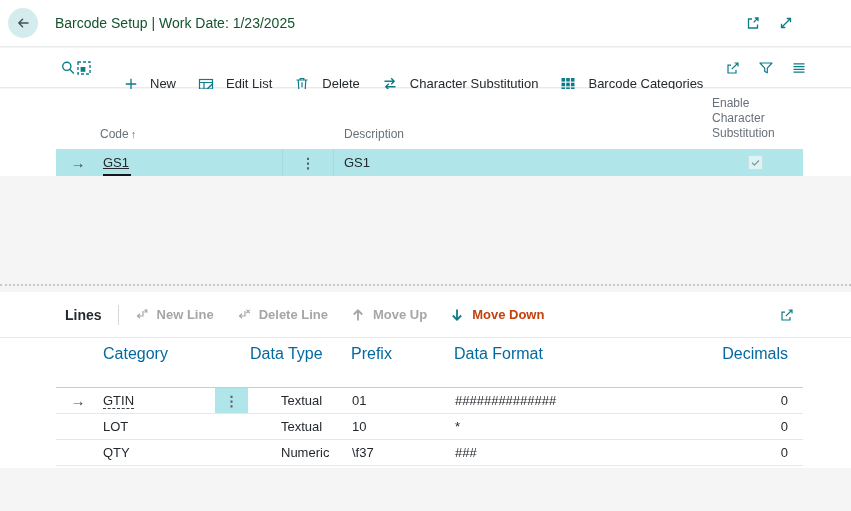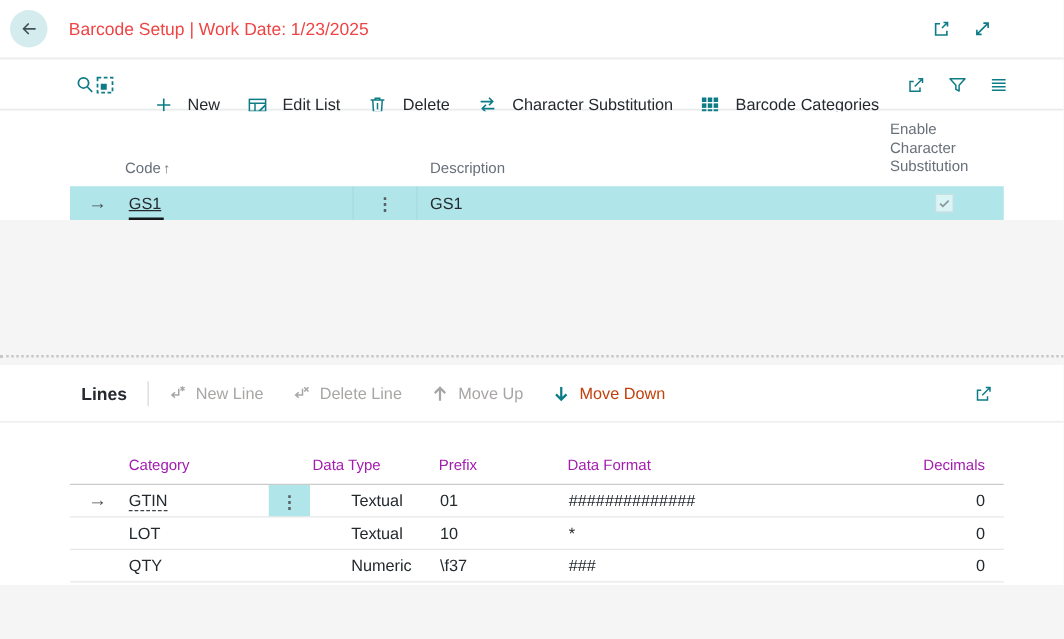--- a/index.html
+++ b/index.html
@@ -5,21 +5,21 @@
   * { margin:0; padding:0; box-sizing:border-box; }
   html,body { width:851px; height:511px; }
   body { font-family:"Liberation Sans", sans-serif; background:#f5f5f6; }
   #app { position:relative; width:851px; height:511px; overflow:hidden; background:#f5f5f6; }
 
   
   .topbar { position:absolute; top:0; left:0; right:0; height:47px; background:#fff;
             border-bottom:1px solid #e8eaec; display:flex; align-items:center; }
   .back-btn { width:30px; height:30px; border-radius:50%; background:#d5ecef; margin-left:8px;
               display:flex; align-items:center; justify-content:center; cursor:pointer; flex:none; }
-  .page-title { margin-left:17px; font-size:14px; color:#ef4444; }
+  .page-title { margin-left:17px; font-size:14px; color:#14532d; }
   .topbar-right { margin-left:auto; margin-right:57px; display:flex; gap:17px; align-items:center; }
   .icon16 { width:16px; height:16px; display:block; }
   .icon14 { width:14px; height:14px; display:block; }
 
   
   .cmdbar { position:absolute; top:48px; left:0; right:0; height:40px; background:#fff;
             border-bottom:1px solid #e8eaec; display:flex; align-items:center; padding-left:60px;
             font-size:13px; color:#24292e; }
   .cmd-icon-btn { display:flex; align-items:center; cursor:pointer; }
   .cmdbar .gap18 { width:18px; }
@@ -50,29 +50,29 @@
               display:flex; align-items:center; justify-content:center; }
 
   
   .splitter { position:absolute; top:284px; left:0; right:0; height:0; border-top:2px dotted #c5c7c9; }
 
   
   .linescard { position:absolute; top:292px; left:0; right:0; height:176px; background:#fff; }
   .lines-bar { height:46px; display:flex; align-items:center; padding-left:65px; border-bottom:1px solid #e8eaec; }
   .lines-title { font-size:14px; font-weight:bold; color:#24292e; }
   .lines-bar .vdiv { margin:0 15px 0 16px; }
-  .laction { display:flex; gap:7px; margin-right:22px; font-size:13px; white-space:nowrap; }
+  .laction { display:flex; gap:7px; margin-right:22px; font-size:13px; white-space:nowrap;font-weight:bold; }
   .laction.disabled span { color:#a8a6a4; }
   .laction.enabled { cursor:pointer; }
   .laction.enabled span { color:#c2410c; }
   .lines-share { margin-left:auto; margin-right:56px; }
 
   .lines-grid-row { display:grid; grid-template-columns:44px 115px 33px 101px 103px 248px 92px 11px;
                     margin-left:56px; width:747px; }
-  .ln-head { height:50px; align-items:end; padding-bottom:8px; font-size:12px; color:#a21caf;
+  .ln-head { height:50px; align-items:end; padding-bottom:24px; font-size:16px; color:#0369a1;
              border-bottom:1px solid #c9cbcd; }
   .ln-head .h-cat { padding-left:3px; }
   .ln-head .h-pad { padding-left:2px; }
   .ln-head .h-dec { text-align:right; width:100%; padding-right:4px; }
   .ln-row { height:26px; align-items:center; font-size:13px; color:#24292e; border-bottom:1px solid #e6e7e8; }
   .l-cat { padding-left:3px; }
   .l-ell { justify-content:center; }
   .l-ell.hl { background:#b0e6ea; }
   .l-val { padding-left:2px;margin-left:31px; }
   .l-dec { justify-content:flex-end; padding-right:4px; }

